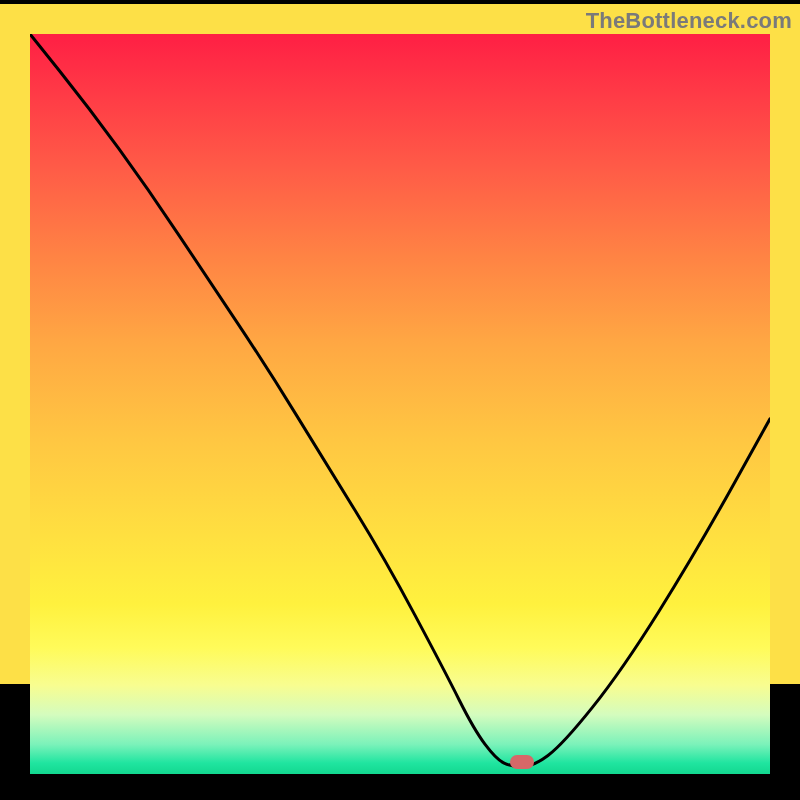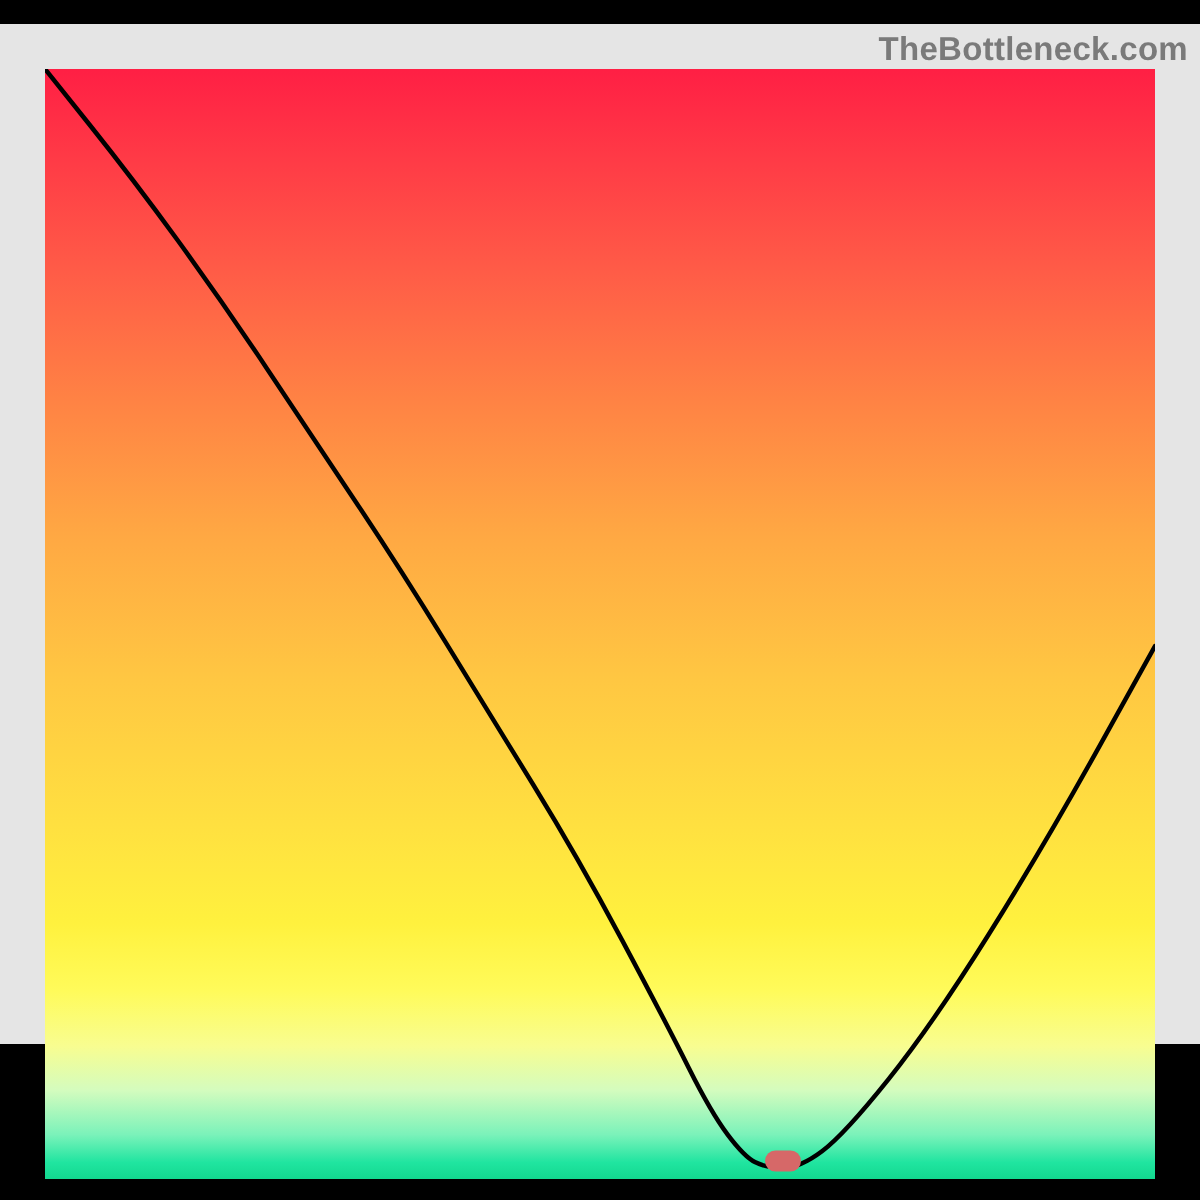--- a/index.html
+++ b/index.html
@@ -5,25 +5,25 @@
   html, body {
     margin: 0;
     padding: 0;
     width: 800px;
     height: 800px;
     background: #000;
     overflow: hidden;
   }
   .frame {
     position: absolute;
-    top: 16px;
+    top: 4px;
     left: 0;
     width: 800px;
     height: 680px;
-    background: #e5e5e5;
+    background: #fde047;
   }
   .plot-area {
     position: absolute;
     left: 30px;
     top: 30px;
     width: 740px;
     height: 740px;
     overflow: hidden;
   }
   .gradient {

